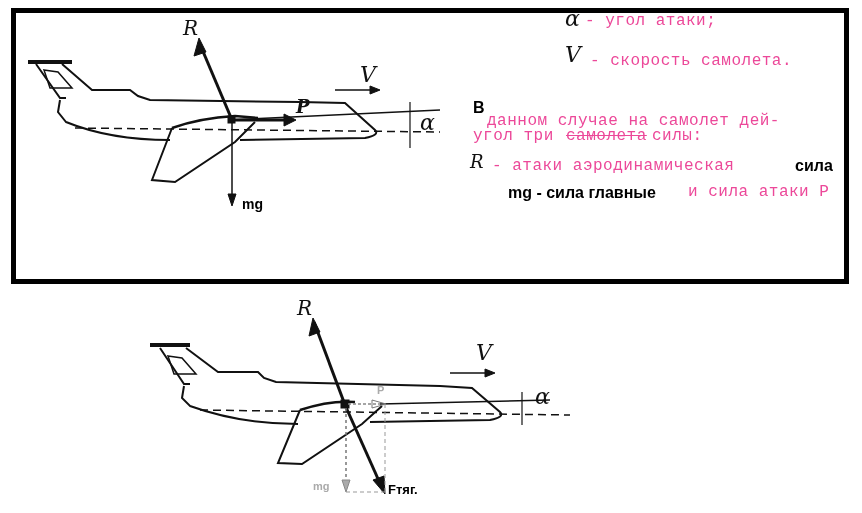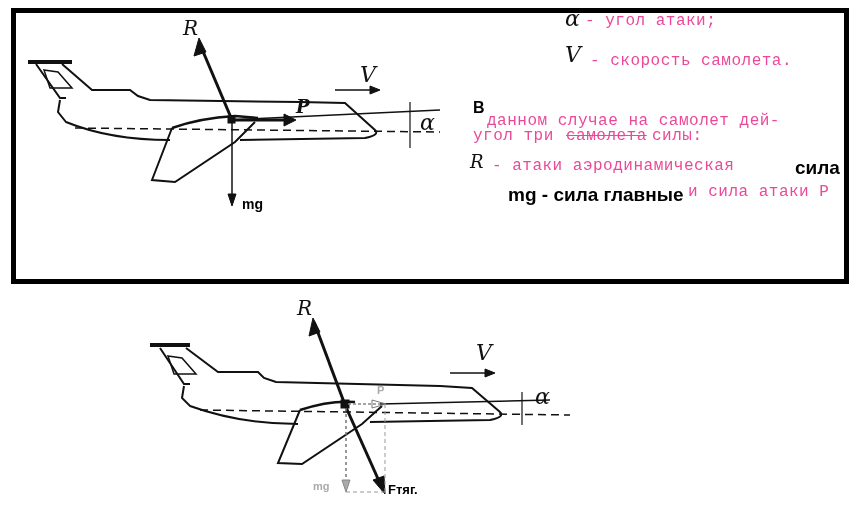--- a/index.html
+++ b/index.html
@@ -1,20 +1,20 @@
 <!DOCTYPE html>
 <html><head>
 <meta charset="utf-8">
 <style>
   html,body{margin:0;padding:0;background:#fff;}
   body{width:862px;height:513px;position:relative;overflow:hidden;font-family:"Liberation Sans",sans-serif;}
   .frame{position:absolute;left:11px;top:8px;width:838px;height:276px;border:5px solid #000;box-sizing:border-box;}
   svg{position:absolute;left:0;top:0;}
   .mono{font-family:"Liberation Mono","DejaVu Sans Mono",monospace;font-size:16px;color:#ec4899;position:absolute;white-space:nowrap;letter-spacing:0.5px;}
-  .sans{font-family:"Liberation Sans","DejaVu Sans",sans-serif;font-weight:bold;font-size:19px;color:#000;position:absolute;white-space:nowrap;}
+  .sans{font-family:"Liberation Sans","DejaVu Sans",sans-serif;font-weight:bold;font-size:16px;color:#000;position:absolute;white-space:nowrap;}
   .hand{font-family:"DejaVu Serif",serif;font-style:italic;position:absolute;color:#111;}
   .strike{text-decoration:line-through;}
 </style>
 </head>
 <body>
 
 <div class="frame"></div>
 
 <svg width="862" height="513">
 

